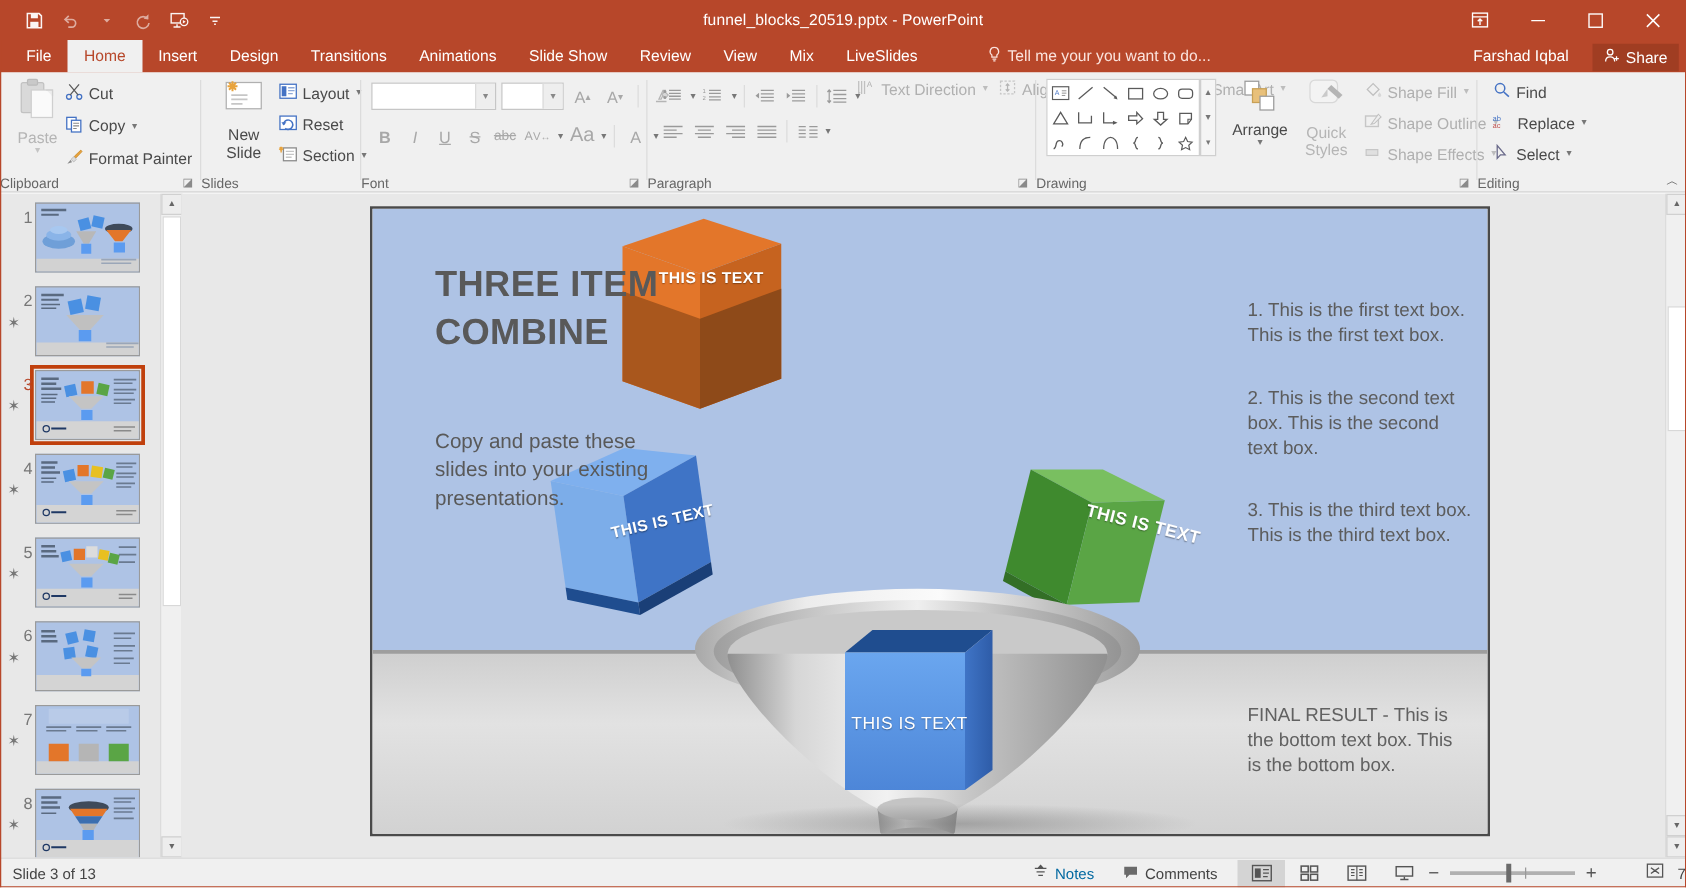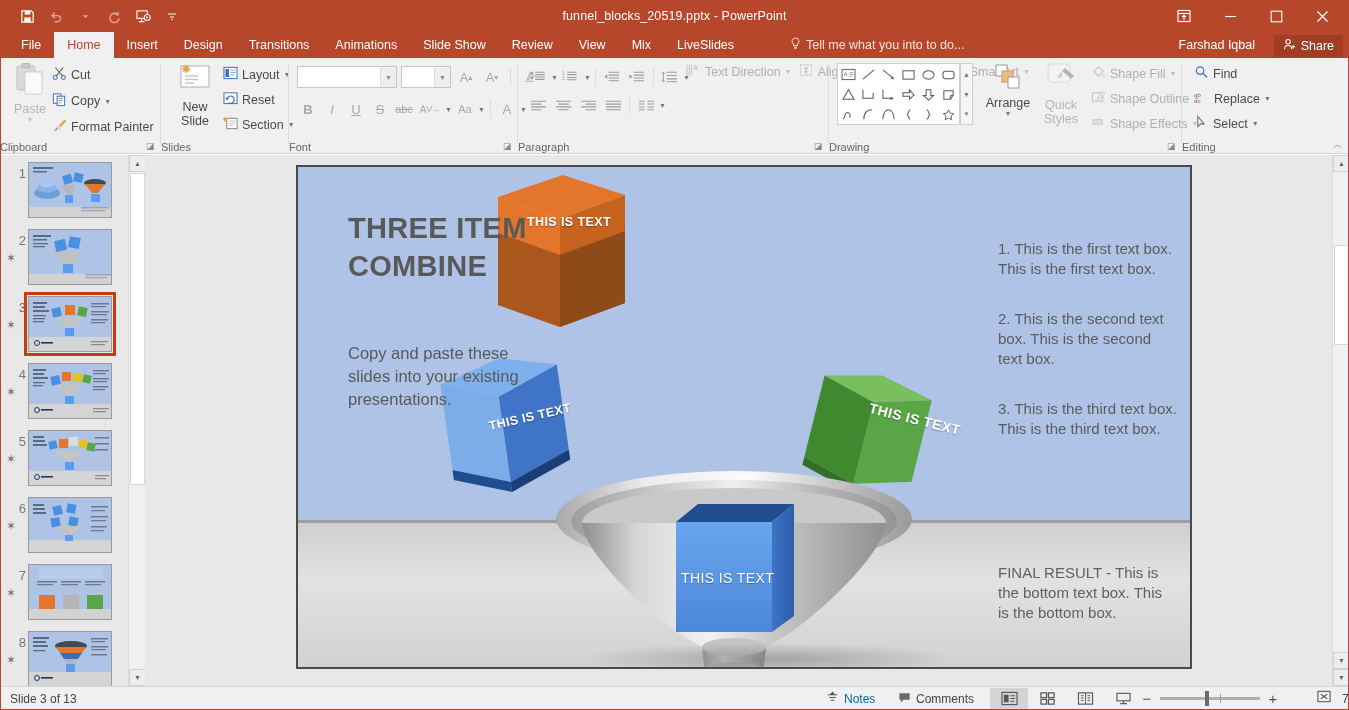--- a/index.html
+++ b/index.html
@@ -361,21 +361,21 @@
       <div class="tab">Mix</div>
       <div class="tab">LiveSlides</div>
     </div>
     <div class="tellme">
       <span>
         <svg width="11" height="13" viewBox="0 0 11 13">
             <path d="M5.5 1a3.3 3.3 0 0 0-2 6v1.6h4V7a3.3 3.3 0 0 0-2-6z" fill="none" stroke="#fbe3dd" stroke-width="1"></path>
             <path d="M4 10.2h3M4.6 11.6h1.8" stroke="#fbe3dd" stroke-width="1"></path>
           </svg>
       </span>
-      <span>Tell me what you into to do...</span>
+      <span>Tell me your you want to do...</span>
     </div>
     <div class="acct">Farshad Iqbal</div>
     <div class="sharebtn">
       <span>
         <svg width="13" height="13" viewBox="0 0 14 14">
             <circle cx="5.5" cy="4" r="2.4" fill="none" stroke="#fff" stroke-width="1.1"></circle>
             <path d="M1.6 12c0-2.5 1.7-4 3.9-4s3.9 1.5 3.9 4" fill="none" stroke="#fff" stroke-width="1.1"></path>
             <path d="M11 7.5v4M9 9.5h4" stroke="#fff" stroke-width="1.1"></path>
           </svg>
       </span>
@@ -508,21 +508,21 @@
         </div>
       </div>
       <div class="fontrow2">
         <div class="fbtn b">B</div>
         <div class="fbtn i">I</div>
         <div class="fbtn u">U</div>
         <div class="fbtn s">S</div>
         <div class="fbtn s" style="font-size:11px;">abc</div>
         <div class="fbtn" style="font-size:10px; min-width:26px;">A<span style="font-size:9px;">V</span><span style="font-size:8px;">↔</span></div>
         <div class="caret">▼</div>
-        <div class="fbtn" style="font-size:11px;">Aa</div>
+        <div class="fbtn" style="font-size:16px;">Aa</div>
         <div class="caret">▼</div>
         <div class="vsep"></div>
         <div class="fbtn">A</div>
         <div class="caret">▼</div>
       </div>
       <div class="glabel">Font</div>
       <div class="dlg">◪</div>
     </div>
     <div class="gsep" style="left:517px;"></div>
 

